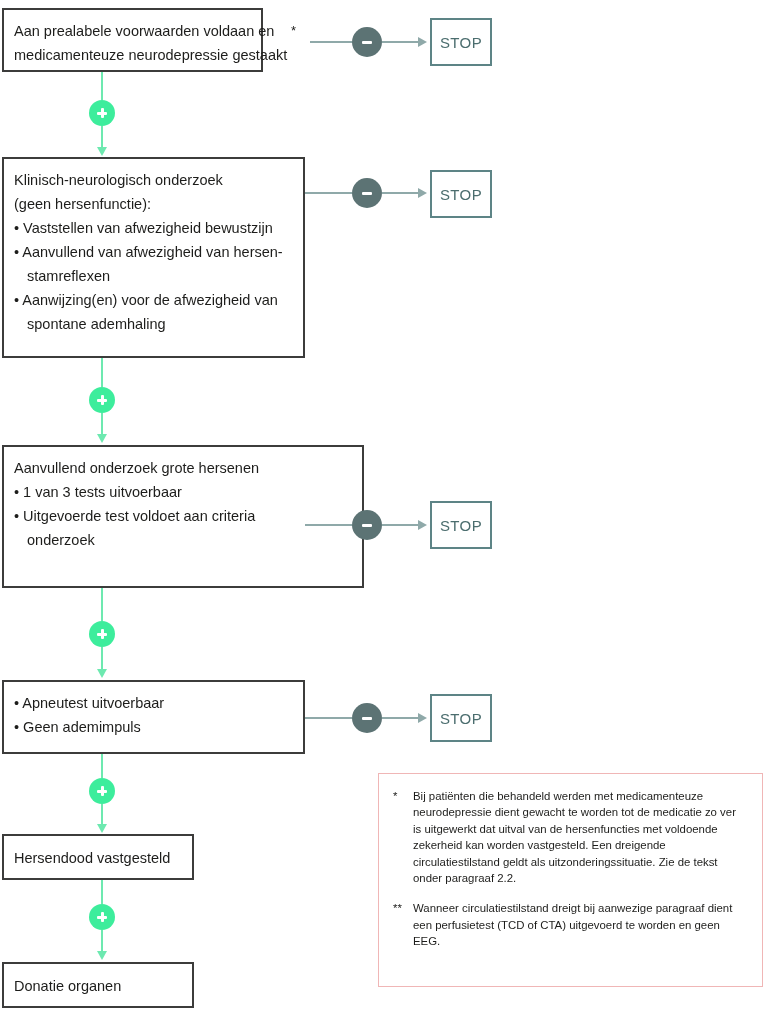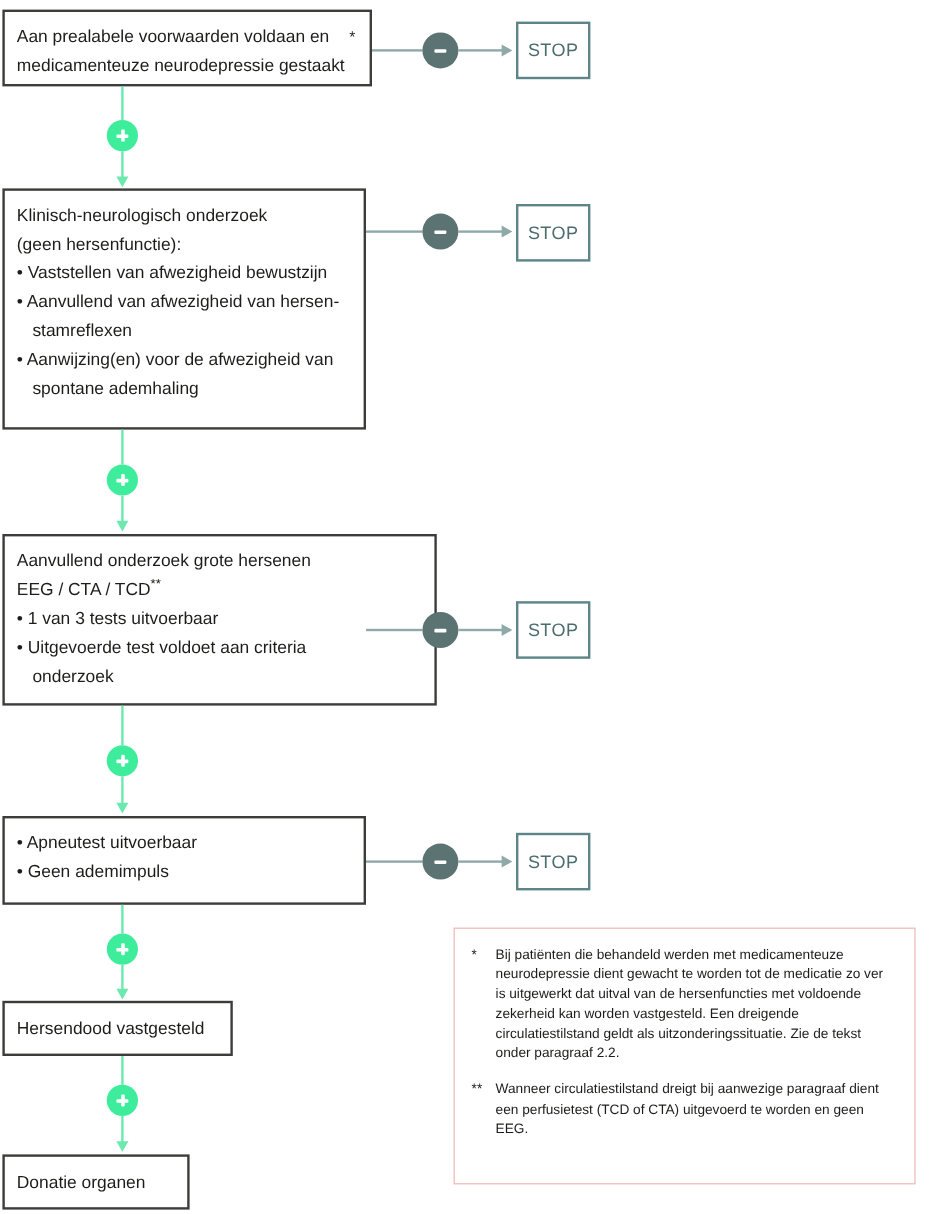--- a/index.html
+++ b/index.html
@@ -175,21 +175,21 @@
     text-align: left;
     font-size: 11.4px;
   }
   .fnote .ftext { flex: 1 1 auto; }
 </style>
 </head>
 <body>
 
 <div id="flow-canvas">
 
-  <div class="pbox" style="left:2px; top:8px; width:308px; height:64px;">
+  <div class="pbox" style="left:2px; top:8px; width:261px; height:64px;">
     <span class="ln">Aan prealabele voorwaarden voldaan en</span>
     <span class="ln">medicamenteuze neurodepressie gestaakt</span>
   </div>
   <span class="inline-ast" style="left:291px; top:24px;">*</span>
 
   <div class="hline" style="left:310px; top:41px; width:42px;"></div>
   <div class="gate gate-minus" style="left:352px; top:27px;">
     <span class="glyph"></span>
   </div>
   <div class="hline" style="left:382px; top:41px; width:38px;"></div>
@@ -227,21 +227,20 @@
 
   <div class="vline" style="left:101px; top:358px; height:29px;"></div>
   <div class="gate gate-plus" style="left:89px; top:387px;">
     <span class="glyph"></span>
   </div>
   <div class="vline" style="left:101px; top:413px; height:22px;"></div>
   <div class="arrow-down" style="left:97px; top:434px;"></div>
 
   <div class="pbox" style="left:2px; top:445px; width:362px; height:143px;">
     <span class="ln">Aanvullend onderzoek grote hersenen</span>
-    <span class="ln"><span>EEG / CTA / TCD</span><sup class="ast">**</sup></span>
     <span class="bul">• 1 van 3 tests uitvoerbaar</span>
     <span class="bul">• Uitgevoerde test voldoet aan criteria</span>
     <span class="cont">onderzoek</span>
   </div>
 
   <div class="hline" style="left:305px; top:524px; width:47px;"></div>
   <div class="gate gate-minus" style="left:352px; top:510px;">
     <span class="glyph"></span>
   </div>
   <div class="hline" style="left:382px; top:524px; width:38px;"></div>
@@ -283,21 +282,21 @@
     <span class="ln">Hersendood vastgesteld</span>
   </div>
 
   <div class="vline" style="left:101px; top:880px; height:24px;"></div>
   <div class="gate gate-plus" style="left:89px; top:904px;">
     <span class="glyph"></span>
   </div>
   <div class="vline" style="left:101px; top:930px; height:22px;"></div>
   <div class="arrow-down" style="left:97px; top:951px;"></div>
 
-  <div class="pbox" style="left:2px; top:962px; width:156px; height:46px; padding-top:10px;">
+  <div class="pbox" style="left:2px; top:962px; width:192px; height:46px; padding-top:10px;">
     <span class="ln">Donatie organen</span>
   </div>
 
   <div id="footnote-panel">
     <div class="fnote">
       <span class="marker">*</span>
       <span class="ftext">Bij patiënten die behandeld werden met medicamenteuze neurodepressie dient gewacht te worden tot de medicatie zo ver is uitgewerkt dat uitval van de hersenfuncties met voldoende zekerheid kan worden vastgesteld. Een dreigende circulatiestilstand geldt als uitzonderingssituatie. Zie de tekst onder paragraaf 2.2.</span>
     </div>
     <div class="fnote">
       <span class="marker">**</span>

